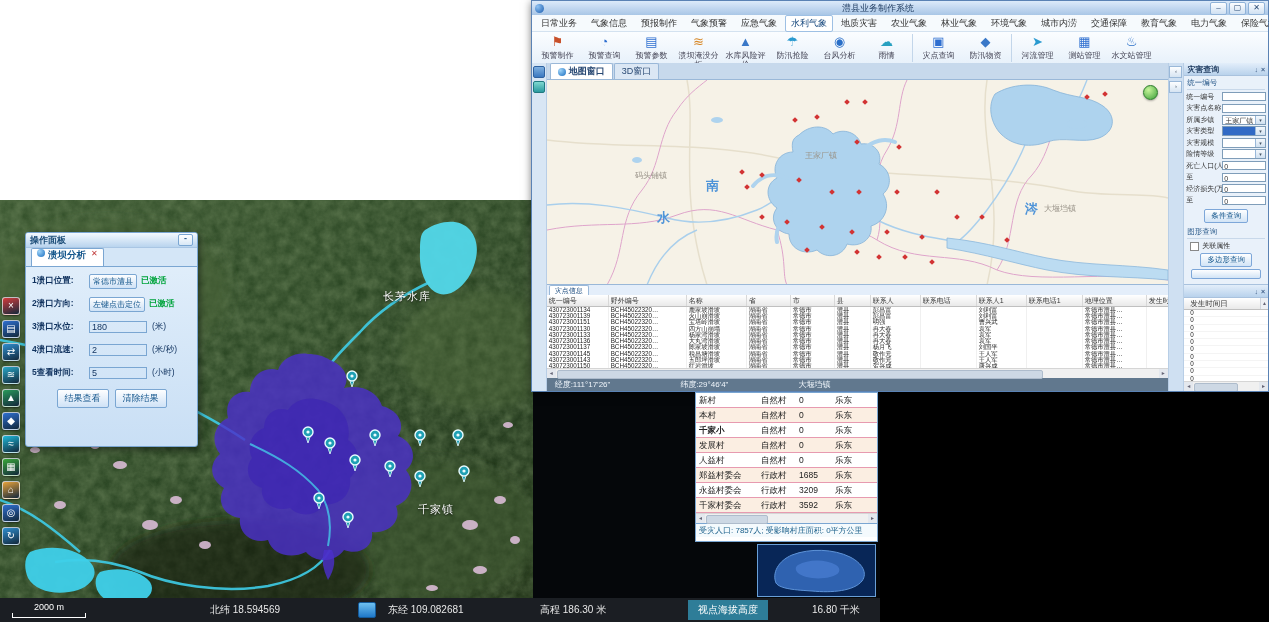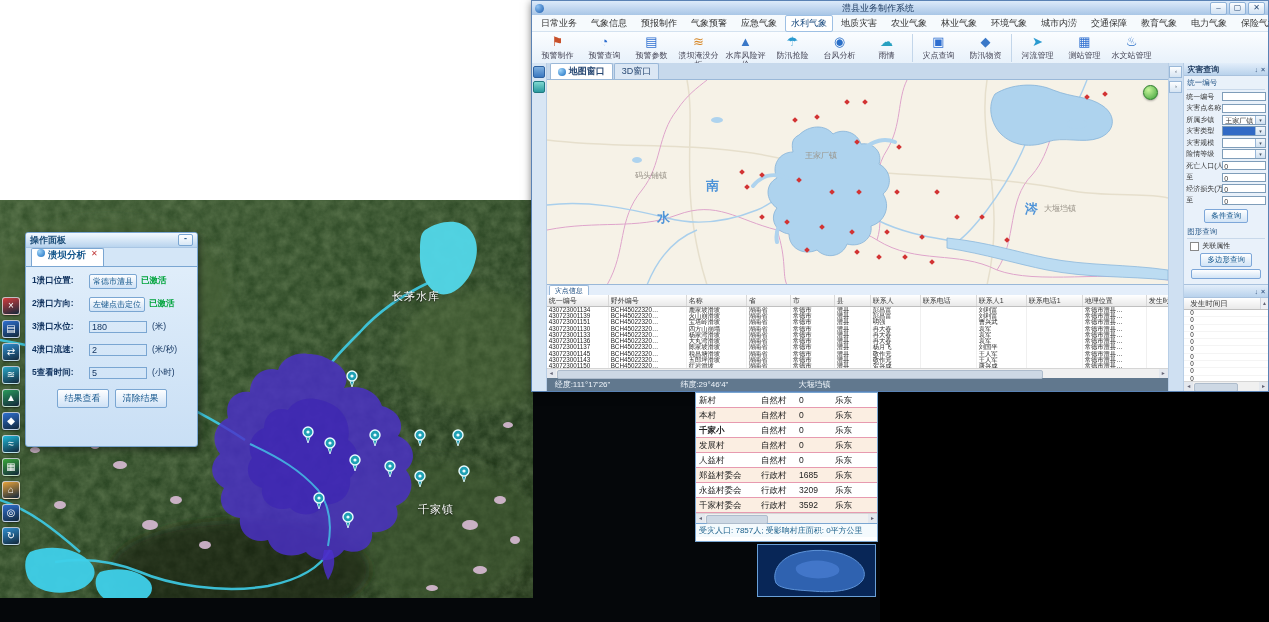--- a/index.html
+++ b/index.html
@@ -274,21 +274,21 @@
               <circle cx="420" cy="276" r="5" fill="#1fa0b4" stroke="#eafcff" stroke-width="1.4"></circle>
               <circle cx="420" cy="276" r="1.6" fill="#eafcff"></circle>
             </g>
             <g>
               <path d="M464,282 L461,273 L467,273 Z" fill="#1fa0b4" stroke="#eafcff" stroke-width="0.8"></path>
               <circle cx="464" cy="271" r="5" fill="#1fa0b4" stroke="#eafcff" stroke-width="1.4"></circle>
               <circle cx="464" cy="271" r="1.6" fill="#eafcff"></circle>
             </g>
           </g>
       </svg>
-      <div class="sat-label" style="left:383px;top:89px;margin-left:9px;">长茅水库</div>
+      <div class="sat-label" style="left:383px;top:89px;">长茅水库</div>
       <div class="sat-label" style="left:418px;top:302px;">千家镇</div>
     </div>
 
     <div id="sat-tools">
         <div class="s-tool" style="background: linear-gradient(160deg, rgb(210, 60, 60), rgba(10, 30, 60, 0.85));">×</div>
         <div class="s-tool" style="background: linear-gradient(160deg, rgb(47, 111, 208), rgba(10, 30, 60, 0.85));">▤</div>
         <div class="s-tool" style="background: linear-gradient(160deg, rgb(47, 143, 208), rgba(10, 30, 60, 0.85));">⇄</div>
         <div class="s-tool" style="background: linear-gradient(160deg, rgb(42, 168, 200), rgba(10, 30, 60, 0.85));">≋</div>
         <div class="s-tool" style="background: linear-gradient(160deg, rgb(42, 154, 90), rgba(10, 30, 60, 0.85));">▲</div>
         <div class="s-tool" style="background: linear-gradient(160deg, rgb(47, 111, 208), rgba(10, 30, 60, 0.85));">◆</div>
@@ -404,20 +404,32 @@
     </div>
 
     <div id="overview-map">
       <svg width="117" height="51">
         <rect width="117" height="51" fill="#082657"></rect>
         <path d="M18,38 C14,28 20,16 34,10 C52,3 76,4 92,12 C104,18 110,28 104,36 C96,46 74,48 54,46 C38,45 22,44 18,38 Z" fill="#2f62b0" stroke="#5d93d8" stroke-width="1"></path>
         <path d="M40,20 C50,14 68,14 78,20 C84,24 82,30 72,32 C60,35 46,33 40,28 C37,25 37,22 40,20 Z" fill="#4a7fd4" opacity="0.7"></path>
       </svg>
     </div>
 
+    <div id="sat-status">
+      <div class="scalebar">
+        <span>2000 m</span>
+        <div class="scaleline"></div>
+      </div>
+      <div class="blue-chip"></div>
+      <span class="st" style="left:210px;">北纬 18.594569</span>
+      <span class="st" style="left:388px;">东经 109.082681</span>
+      <span class="st" style="left:540px;">高程 186.30 米</span>
+      <span class="st-chip">视点海拔高度</span>
+      <span class="st" style="left:812px;">16.80 千米</span>
+    </div>
   </div>
 
   <div id="gis-window">
     <div class="titlebar">
       <div class="app-orb"></div>
       <div class="t-title">澧县业务制作系统</div>
       <div class="winbtn">–</div>
       <div class="winbtn">▢</div>
       <div class="winbtn">✕</div>
     </div>

